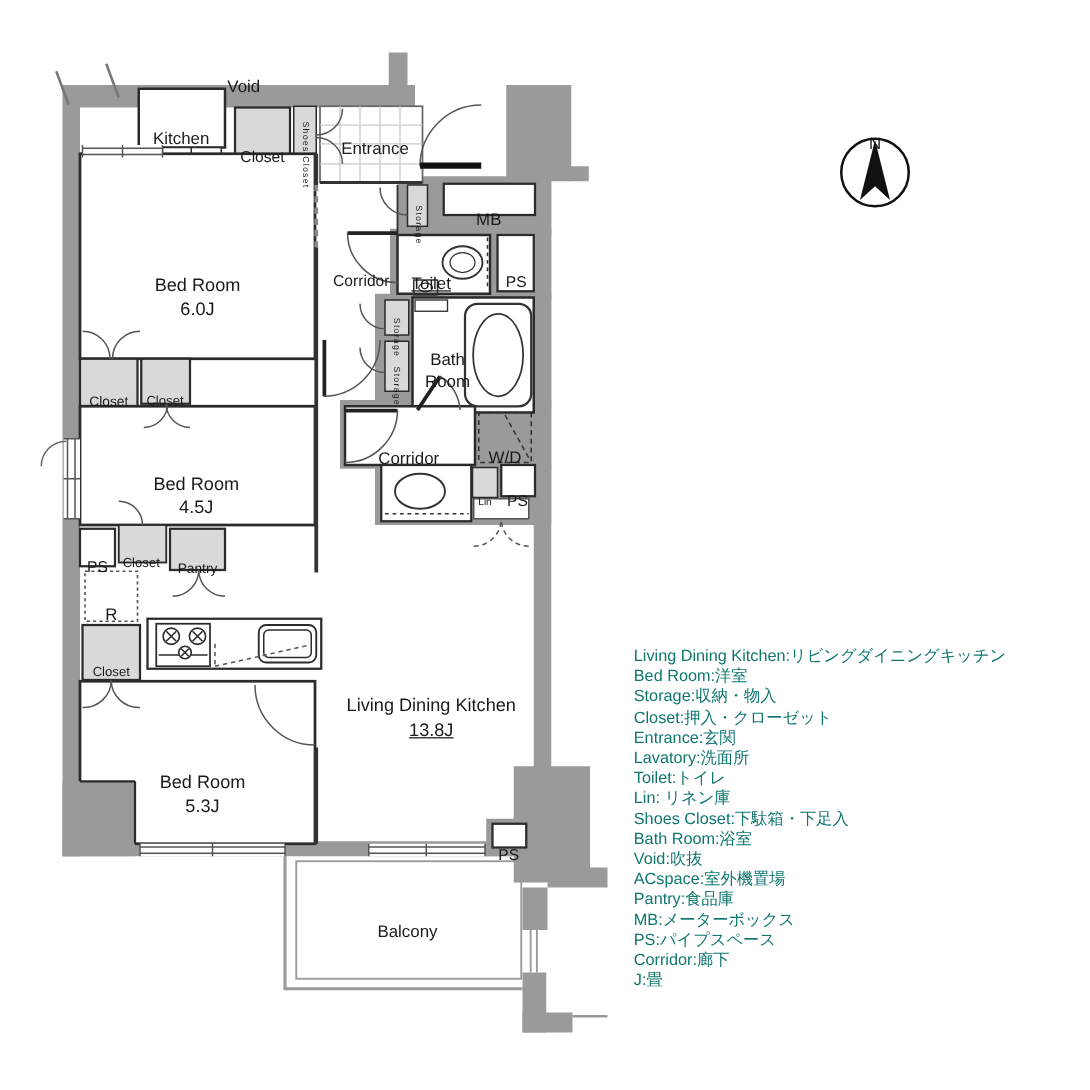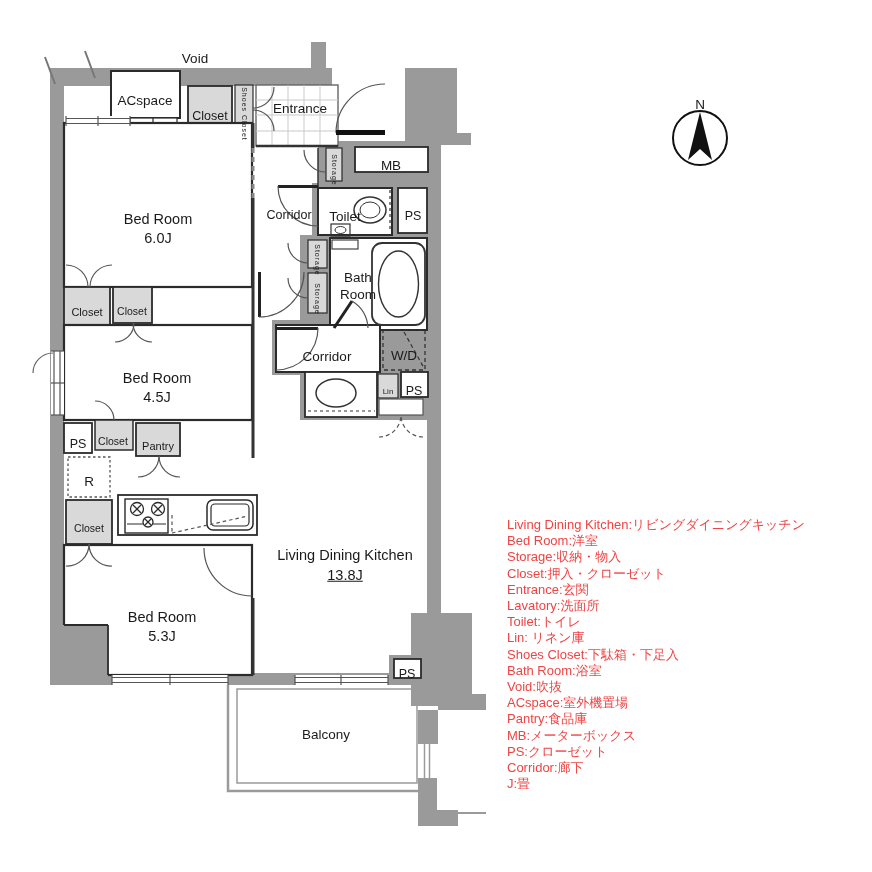--- a/index.html
+++ b/index.html
@@ -1,26 +1,26 @@
 <!DOCTYPE html>
 <html><head>
 <meta charset="utf-8">
 <style>
   html,body{margin:0;padding:0;background:#fff;}
   #canvas{position:relative;width:872px;height:872px;background:#ffffff;overflow:hidden;
           font-family:"Liberation Sans","DejaVu Sans",sans-serif;color:#111;}
   #plan-svg{position:absolute;left:0;top:0;}
-  #labels{position:absolute;left:0;top:6px;width:872px;height:856px;}
+  #labels{position:absolute;left:0;top:16px;width:872px;height:856px;}
   .lbl{position:absolute;transform:translate(-50%,-50%);white-space:nowrap;color:#1a1a1a;
        text-align:center;line-height:1;}
   .v{writing-mode:vertical-rl;text-orientation:mixed;letter-spacing:1px;}
   .f14{font-size:14.5px;margin-top:10px;} .f13{font-size:13.5px;} .f12{font-size:12.5px;}
   .f11{font-size:11px;} .f10{font-size:10.5px;} .f8{font-size:8px;text-align:center;} .f7{font-size:7px;}
   #legend{position:absolute;left:507px;top:517px;width:360px;}
-  #legend .legend-line{font-size:13px;line-height:16.2px;color:#ef4444;white-space:nowrap;}
+  #legend .legend-line{font-size:13px;line-height:16.2px;color:#0f766e;white-space:nowrap;}
 </style>
 </head>
 <body>
 
 <div id="canvas">
 
 <svg id="plan-svg" width="872" height="872" viewBox="0 0 872 872">
 
   <g fill="#9a9a9a" stroke="none">
     <rect x="52" y="68" width="280" height="18"></rect>
@@ -231,28 +231,28 @@
   </g>
 
   <g>
     <circle cx="700" cy="138" r="27" fill="#fff" stroke="#111" stroke-width="2"></circle>
     <polygon points="700,112 712,160 700,149 688,160" fill="#111"></polygon>
   </g>
 </svg>
 
 <div id="labels">
   <div class="lbl f13" style="left:195px;top:53px;">Void</div>
-  <div class="lbl f13" style="left:145px;top:95px;">ACspace</div>
+  <div class="lbl f13" style="left:145px;top:95px;">Kitchen</div>
   <div class="lbl f12" style="left:210px;top:110px;">Closet</div>
   <div class="lbl v f7" style="left:244px;top:108px;">Shoes Closet</div>
   <div class="lbl f13" style="left:300px;top:103px;">Entrance</div>
   <div class="lbl f13" style="left:391px;top:160px;">MB</div>
   <div class="lbl v f7" style="left:334px;top:164px;">Storage</div>
   <div class="lbl f12" style="left:289px;top:209px;">Corridor</div>
-  <div class="lbl f13" style="left:345px;top:211px;">Toilet</div>
+  <div class="lbl f13" style="left:345px;top:211px;text-decoration:underline;">Toilet</div>
   <div class="lbl f12" style="left:413px;top:210px;">PS</div>
   <div class="lbl f13" style="left:358px;top:272px;">Bath</div>
   <div class="lbl f13" style="left:358px;top:289px;">Room</div>
   <div class="lbl v f7" style="left:317px;top:254px;">Storage</div>
   <div class="lbl v f7" style="left:317px;top:293px;">Storage</div>
   <div class="lbl f13" style="left:327px;top:351px;">Corridor</div>
   <div class="lbl f13" style="left:404px;top:350px;">W/D</div>
   <div class="lbl f8" style="left:388px;top:386px;">Lin</div>
   <div class="lbl f12" style="left:414px;top:385px;">PS</div>
   <div class="lbl f14" style="left:158px;top:203px;">Bed Room</div>
@@ -283,18 +283,18 @@
   <div class="legend-line">Entrance:玄関</div>
   <div class="legend-line">Lavatory:洗面所</div>
   <div class="legend-line">Toilet:トイレ</div>
   <div class="legend-line">Lin: リネン庫</div>
   <div class="legend-line">Shoes Closet:下駄箱・下足入</div>
   <div class="legend-line">Bath Room:浴室</div>
   <div class="legend-line">Void:吹抜</div>
   <div class="legend-line">ACspace:室外機置場</div>
   <div class="legend-line">Pantry:食品庫</div>
   <div class="legend-line">MB:メーターボックス</div>
-  <div class="legend-line">PS:クローゼット</div>
+  <div class="legend-line">PS:パイプスペース</div>
   <div class="legend-line">Corridor:廊下</div>
   <div class="legend-line">J:畳</div>
 </div>
 
 </div>
 
 </body></html>

